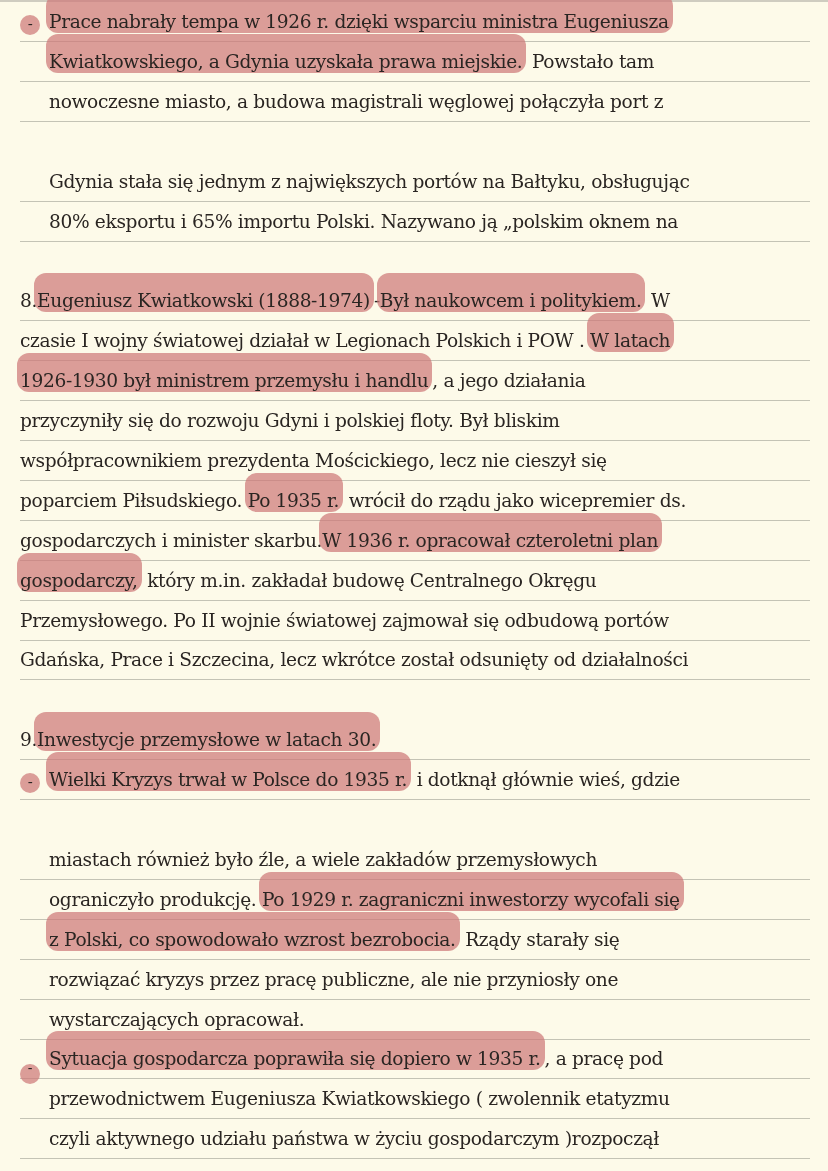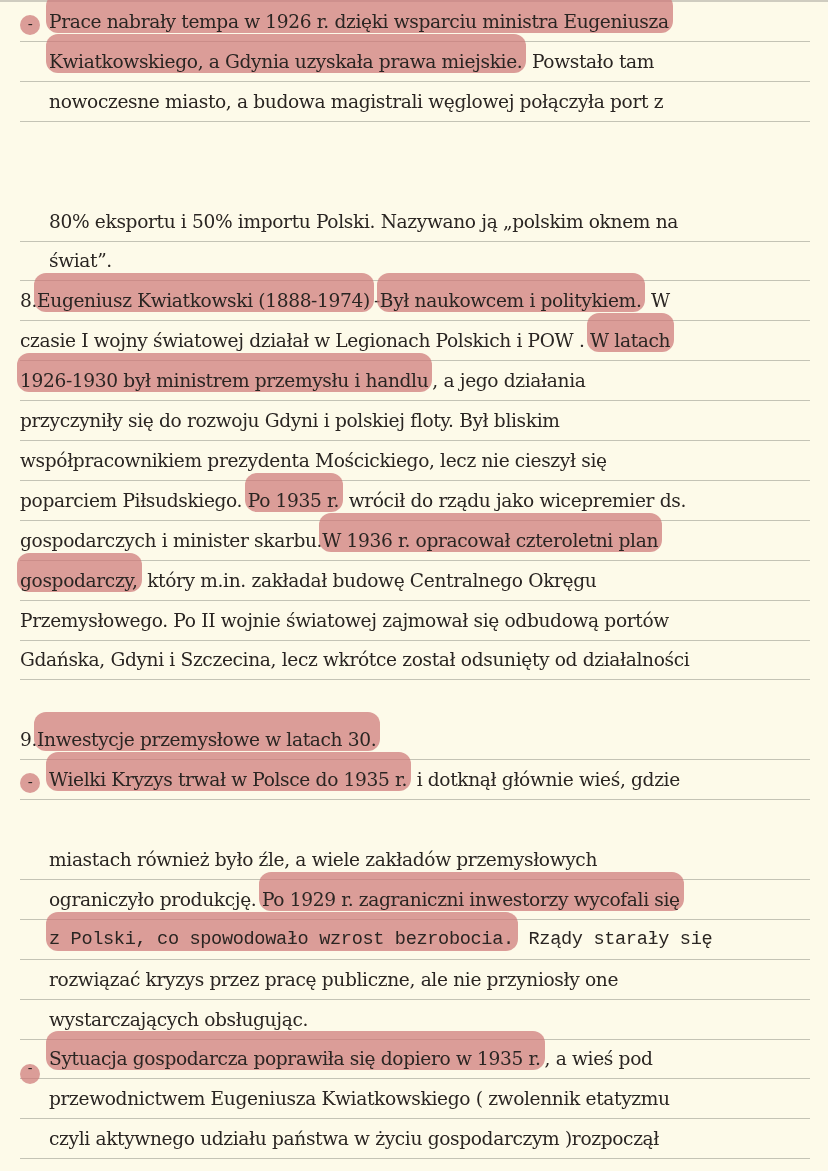--- a/index.html
+++ b/index.html
@@ -45,25 +45,25 @@
     <div class="line indent" style="top: 2px;">
       <span class="bullet">-</span>
       <span class="txt"><span class="hl">Prace nabrały tempa w 1926 r. dzięki wsparciu ministra Eugeniusza</span></span>
     </div>
     <div class="line indent" style="top: 41.9px;">
       <span class="txt"><span class="hl">Kwiatkowskiego, a Gdynia uzyskała prawa miejskie.</span><span> Powstało tam</span></span>
     </div>
     <div class="line indent" style="top: 81.8px;">
       <span class="txt"><span>nowoczesne miasto, a budowa magistrali węglowej połączyła port z</span></span>
     </div>
+    <div class="line indent" style="top: 161.6px;">
+      <span class="txt"><span>Gdynia stała się jednym z największych portów na Bałtyku, obsługując</span></span>
+    </div>
     <div class="line indent" style="top: 201.5px;">
-      <span class="txt"><span>80% eksportu i 50% importu Polski. Nazywano ją „polskim oknem na</span></span>
-    </div>
-    <div class="line indent" style="top: 241.4px;">
-      <span class="txt"><span>świat”.</span></span>
+      <span class="txt"><span>80% eksportu i 65% importu Polski. Nazywano ją „polskim oknem na</span></span>
     </div>
     <div class="line" style="top: 281.3px;">
       <span class="txt"><span>8.</span><span class="hl">Eugeniusz Kwiatkowski (1888-1974)</span><span>-</span><span class="hl">Był naukowcem i politykiem.</span><span> W</span></span>
     </div>
     <div class="line" style="top: 321.2px;">
       <span class="txt"><span>czasie I wojny światowej działał w Legionach Polskich i POW . </span><span class="hl">W latach</span></span>
     </div>
     <div class="line" style="top: 361.1px;">
       <span class="txt"><span class="hl">1926-1930 był ministrem przemysłu i handlu</span><span>, a jego działania</span></span>
     </div>
@@ -79,47 +79,47 @@
     <div class="line" style="top: 520.7px;">
       <span class="txt"><span>gospodarczych i minister skarbu.</span><span class="hl">W 1936 r. opracował czteroletni plan</span></span>
     </div>
     <div class="line" style="top: 560.6px; text-decoration: underline;">
       <span class="txt"><span class="hl">gospodarczy,</span><span> który m.in. zakładał budowę Centralnego Okręgu</span></span>
     </div>
     <div class="line" style="top: 600.5px;">
       <span class="txt"><span>Przemysłowego. Po II wojnie światowej zajmował się odbudową portów</span></span>
     </div>
     <div class="line" style="top: 640.4px;">
-      <span class="txt"><span>Gdańska, Gdyni i Szczecina, lecz wkrótce został odsunięty od działalności</span></span>
+      <span class="txt"><span>Gdańska, Prace i Szczecina, lecz wkrótce został odsunięty od działalności</span></span>
     </div>
     <div class="line" style="top: 720.2px;">
       <span class="txt"><span>9.</span><span class="hl">Inwestycje przemysłowe w latach 30.</span></span>
     </div>
     <div class="line indent" style="top: 760.1px;">
       <span class="bullet">-</span>
       <span class="txt"><span class="hl">Wielki Kryzys trwał w Polsce do 1935 r.</span><span> i dotknął głównie wieś, gdzie</span></span>
     </div>
     <div class="line indent" style="top: 839.9px;">
       <span class="txt"><span>miastach również było źle, a wiele zakładów przemysłowych</span></span>
     </div>
     <div class="line indent" style="top: 879.8px; text-align: right;">
       <span class="txt"><span>ograniczyło produkcję. </span><span class="hl">Po 1929 r. zagraniczni inwestorzy wycofali się</span></span>
     </div>
-    <div class="line indent" style="top: 919.7px; font-family: Liberation Mono, monospace;">
+    <div class="line indent" style="top: 919.7px;">
       <span class="txt"><span class="hl">z Polski, co spowodowało wzrost bezrobocia.</span><span> Rządy starały się</span></span>
     </div>
     <div class="line indent" style="top: 959.6px;">
       <span class="txt"><span>rozwiązać kryzys przez pracę publiczne, ale nie przyniosły one</span></span>
     </div>
     <div class="line indent" style="top: 999.5px;">
-      <span class="txt"><span>wystarczających obsługując.</span></span>
+      <span class="txt"><span>wystarczających opracował.</span></span>
     </div>
     <div class="line indent" style="top: 1039.4px;">
       <span class="bullet low">-</span>
-      <span class="txt"><span class="hl">Sytuacja gospodarcza poprawiła się dopiero w 1935 r.</span><span>, a wieś pod</span></span>
+      <span class="txt"><span class="hl">Sytuacja gospodarcza poprawiła się dopiero w 1935 r.</span><span>, a pracę pod</span></span>
     </div>
     <div class="line indent" style="top: 1079.3px;">
       <span class="txt"><span>przewodnictwem Eugeniusza Kwiatkowskiego ( zwolennik etatyzmu</span></span>
     </div>
     <div class="line indent" style="top: 1119.2px;">
       <span class="txt"><span>czyli  aktywnego udziału państwa w życiu gospodarczym )rozpoczął</span></span>
     </div>
   </div>
 
 </body></html>

